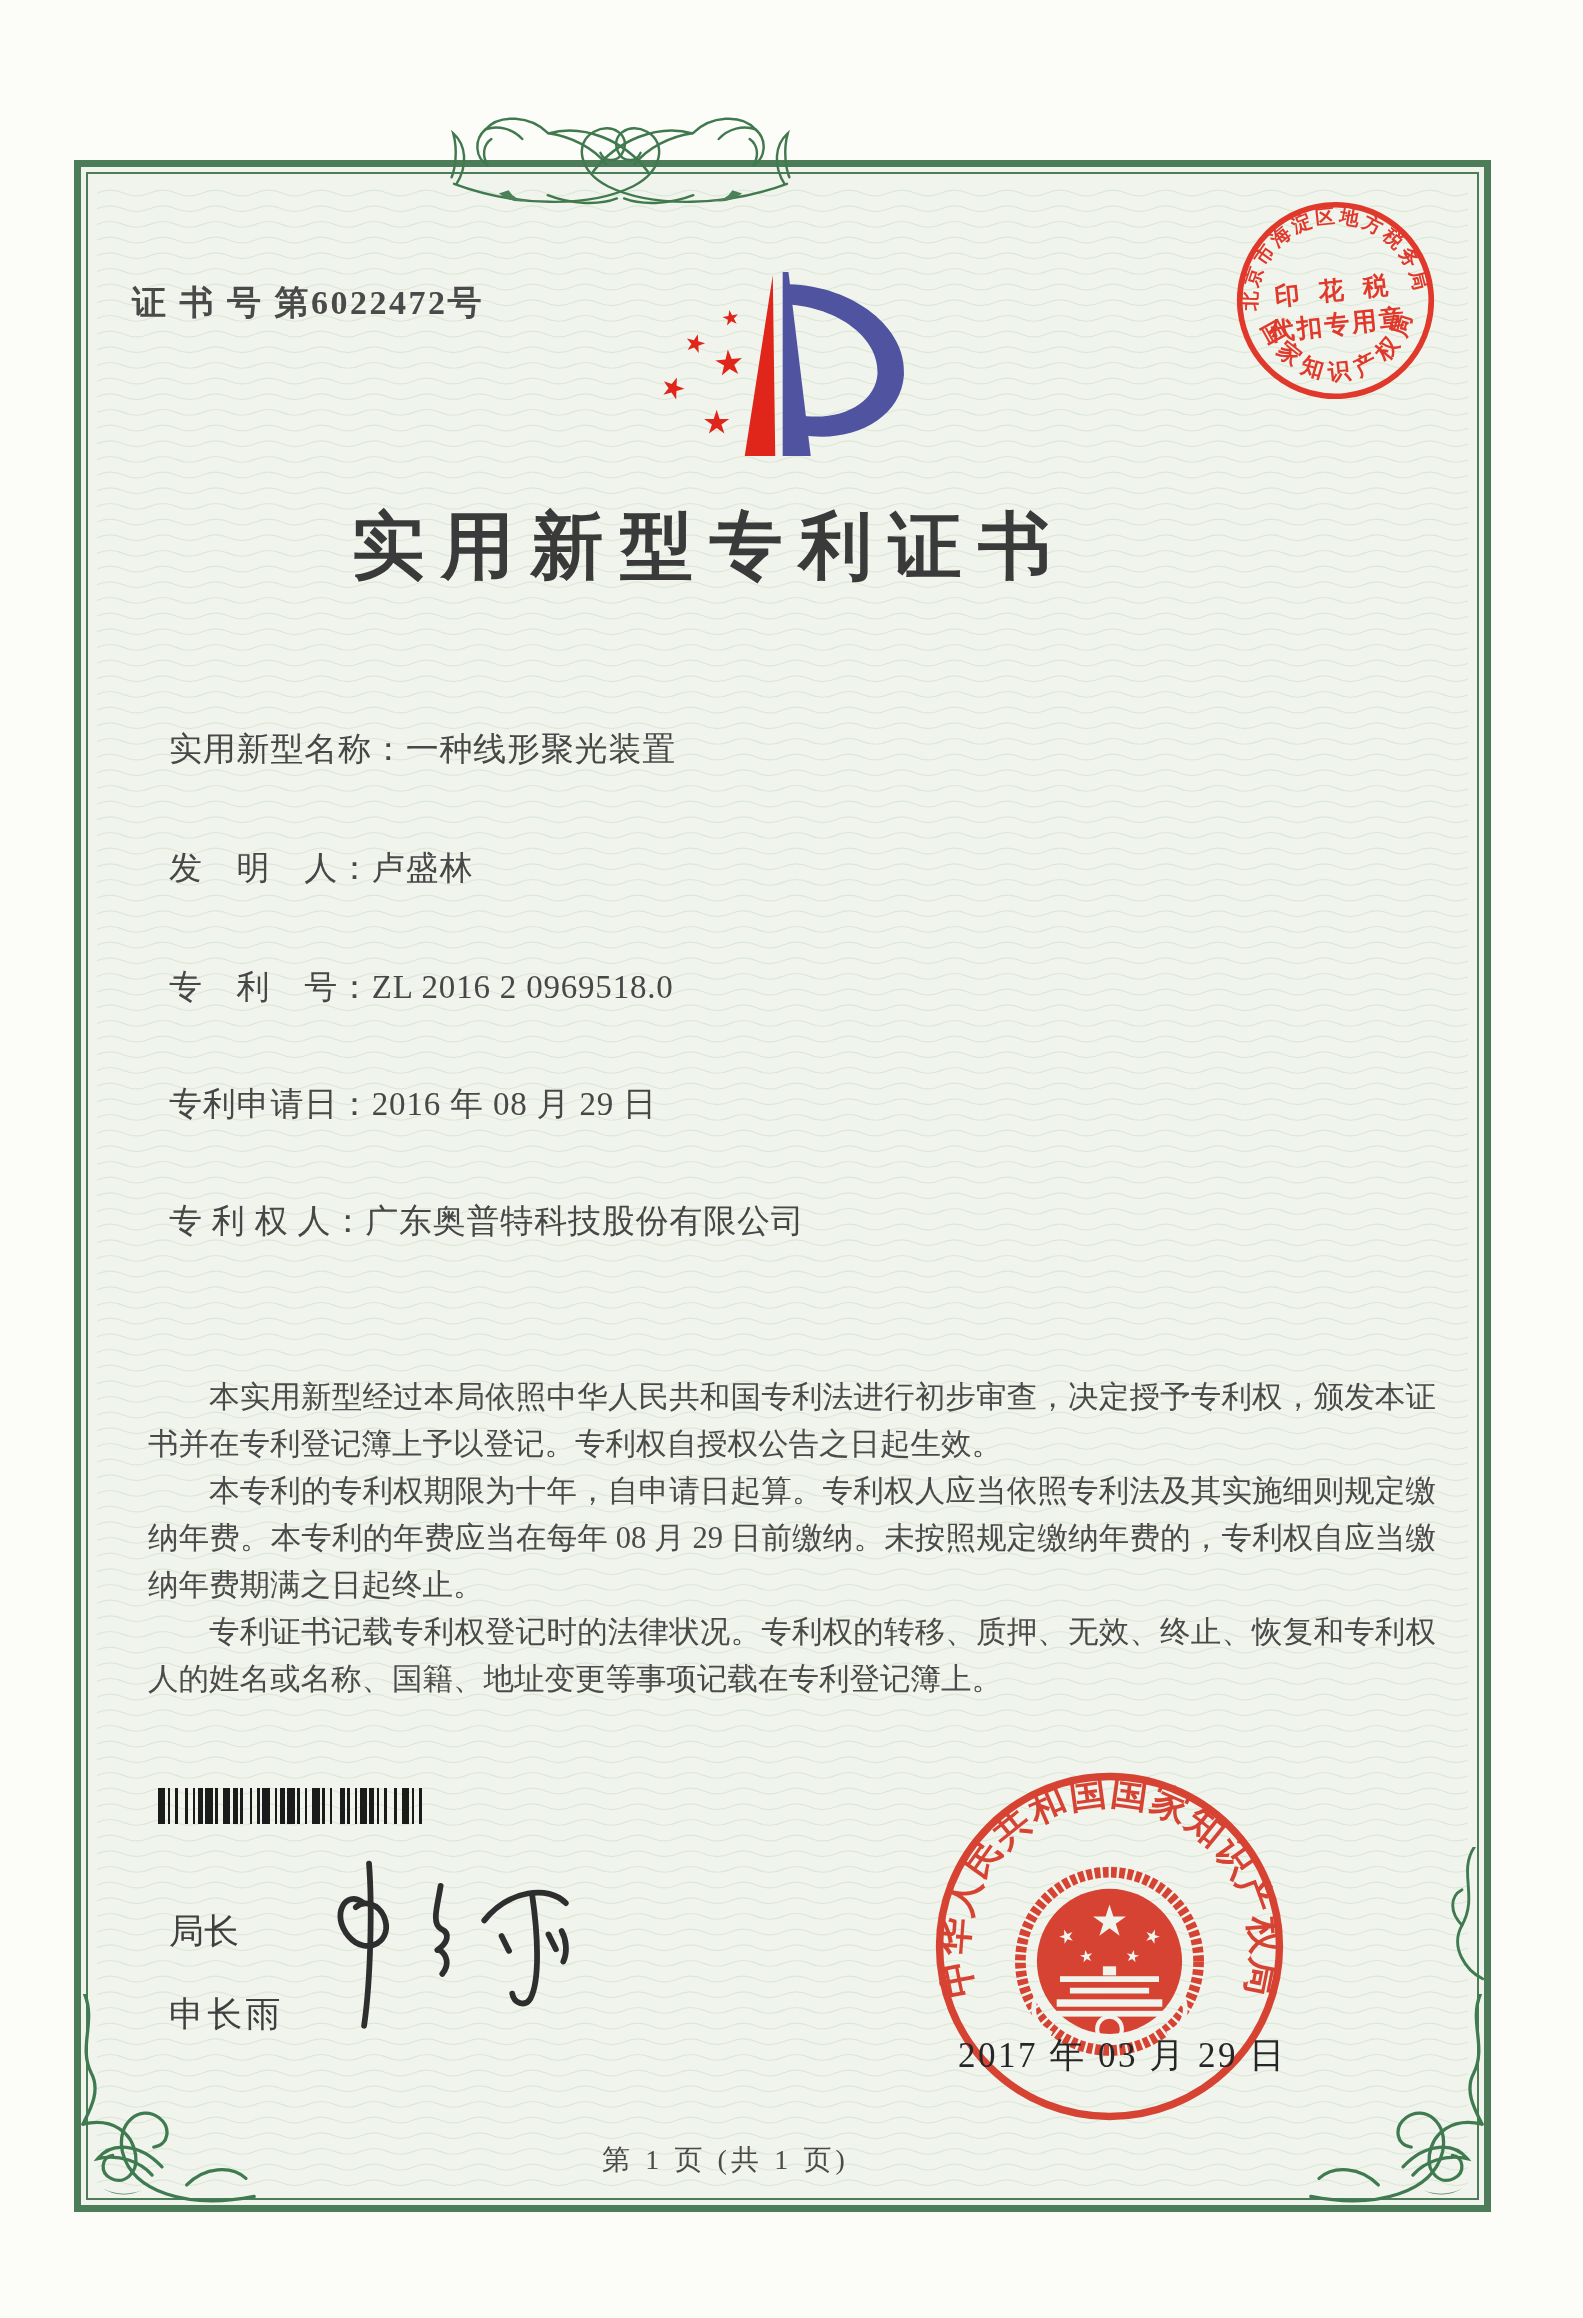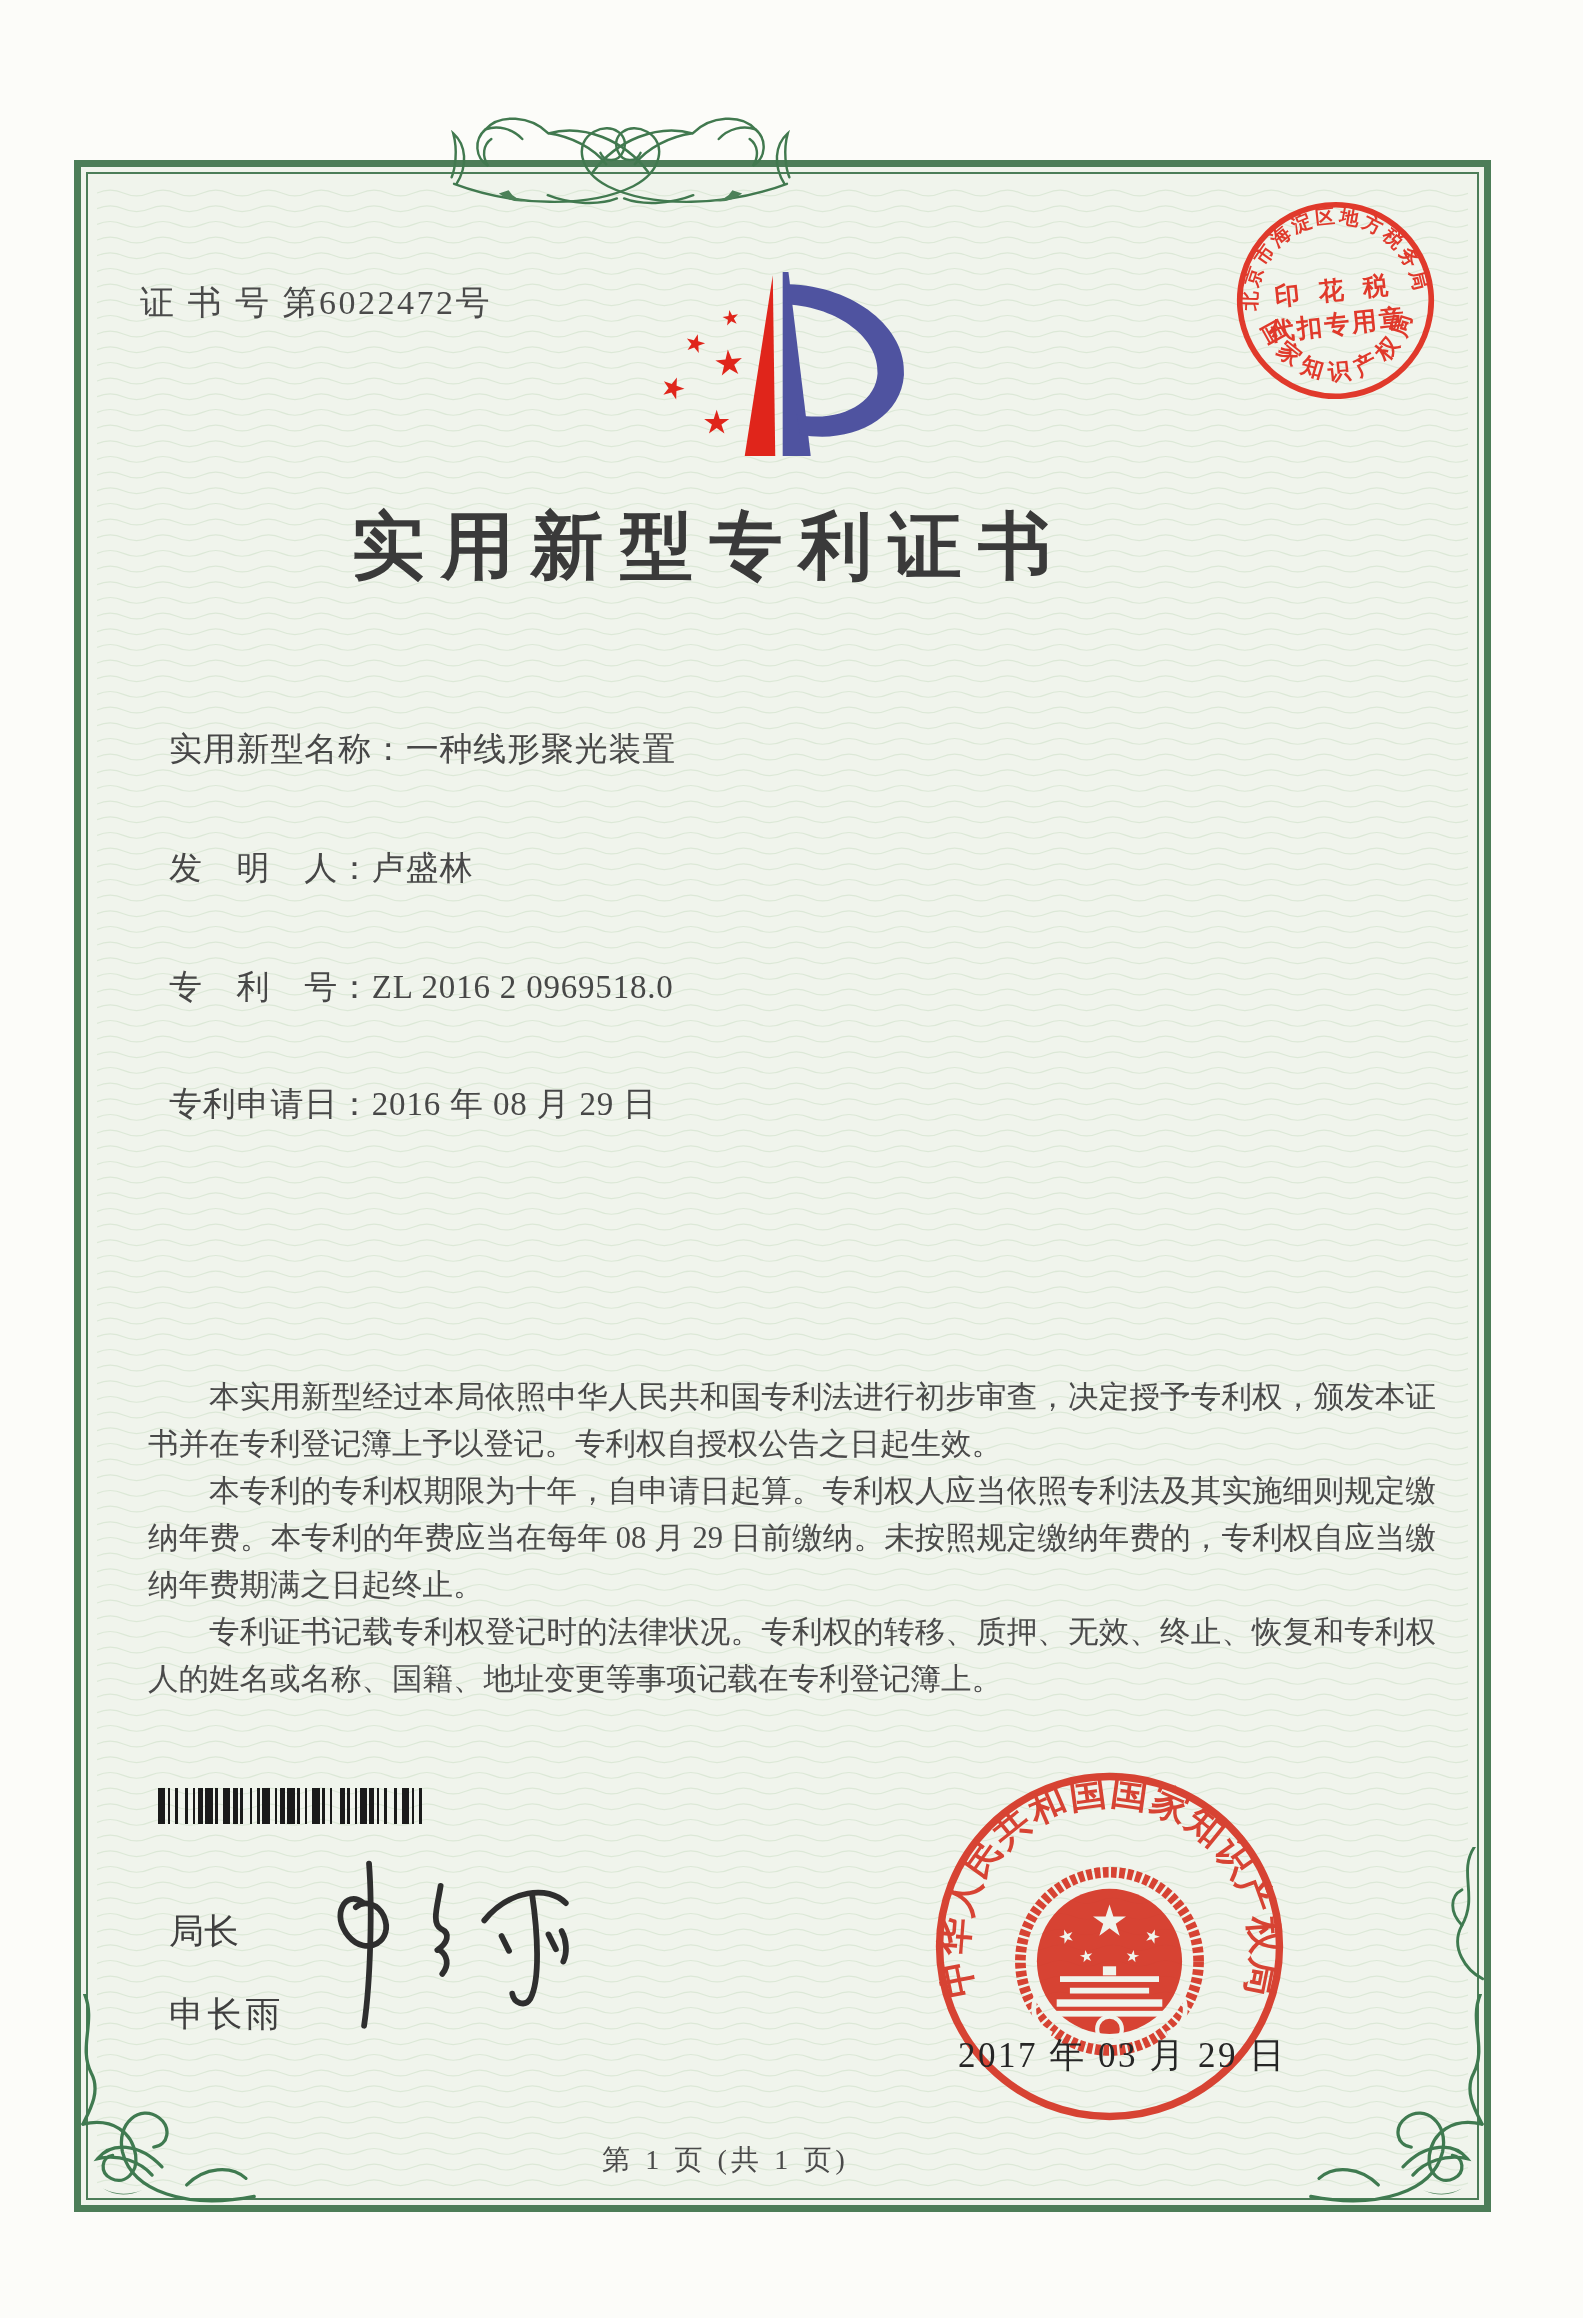--- a/index.html
+++ b/index.html
@@ -6,21 +6,21 @@
   body{width:1583px;height:2319px;position:relative;overflow:hidden;
        font-family:"Liberation Serif","DejaVu Serif",serif;color:#444;}
   .page{position:absolute;inset:0;background:#fcfcf9;}
   
   .frame{position:absolute;left:74px;top:160px;width:1417px;height:2052px;
          border:7.4px solid #4c7d58;box-sizing:border-box;background:#f0f4ec;}
   .frame-inner{position:absolute;inset:5px;border:2.5px solid #4c7d58;}
   .paper{position:absolute;inset:9px;background:#f0f4ec;overflow:hidden;}
   .waves{position:absolute;left:0;top:0;}
   .abs{position:absolute;}
-  .cert-number{left:140px;top:280px;font-size:34px;letter-spacing:2.5px;color:#4a4a4a;}
+  .cert-number{left:132px;top:280px;font-size:34px;letter-spacing:2.5px;color:#4a4a4a;font-weight:bold;}
   .title{left:0;top:498px;width:1419px;text-align:center;font-size:73px;font-weight:bold;
          letter-spacing:16.5px;color:#3a3a3a;}
   .field{left:169px;font-size:33px;color:#474747;letter-spacing:0.8px;white-space:nowrap;margin-top:20px;}
   .f0{top:707px;} .f1{top:826px;} .f2{top:945px;} .f3{top:1062px;} .f4{top:1179px;} .f5{top:1298px;}
   .body-text{left:148px;top:1374px;width:1288px;font-size:30.5px;line-height:47px;
              color:#4a4a4a;text-align:justify;}
   .body-text p{margin:0;text-indent:2em;}
   .barcode{left:158px;top:1788px;width:272px;height:36px;display:flex;align-items:stretch;}
   .signer-title{left:169px;top:1908px;font-size:35px;color:#3f3f3f;}
   .signer-name{left:169px;top:1979px;font-size:35px;color:#3f3f3f;letter-spacing:3.3px;margin-top:12px;}
@@ -254,20 +254,21 @@
       <textPath href="#taxArcBottom" startOffset="50%" text-anchor="middle">国家知识产权局</textPath>
     </text>
   </svg>
 
   <div class="abs title">实用新型专利证书</div>
 
   <div class="abs field f0"><span>实用新型名称</span><span>：</span><span>一种线形聚光装置</span></div>
   <div class="abs field f1"><span>发　明　人</span><span>：</span><span>卢盛林</span></div>
   <div class="abs field f2"><span>专　利　号</span><span>：</span><span>ZL 2016 2 0969518.0</span></div>
   <div class="abs field f3"><span>专利申请日</span><span>：</span><span>2016 年 08 月 29 日</span></div>
+  <div class="abs field f4"><span>专 利 权 人</span><span>：</span><span>广东奥普特科技股份有限公司</span></div>
 
   <div class="abs body-text">
     <p>本实用新型经过本局依照中华人民共和国专利法进行初步审查，决定授予专利权，颁发本证书并在专利登记簿上予以登记。专利权自授权公告之日起生效。</p>
     <p>本专利的专利权期限为十年，自申请日起算。专利权人应当依照专利法及其实施细则规定缴纳年费。本专利的年费应当在每年 08 月 29 日前缴纳。未按照规定缴纳年费的，专利权自应当缴纳年费期满之日起终止。</p>
     <p>专利证书记载专利权登记时的法律状况。专利权的转移、质押、无效、终止、恢复和专利权人的姓名或名称、国籍、地址变更等事项记载在专利登记簿上。</p>
   </div>
 
   <div id="barcode" class="abs barcode">
       <div style="width: 7.4px; background: rgb(27, 27, 27);"></div>
       <div style="width: 2.5px; background: transparent;"></div>

